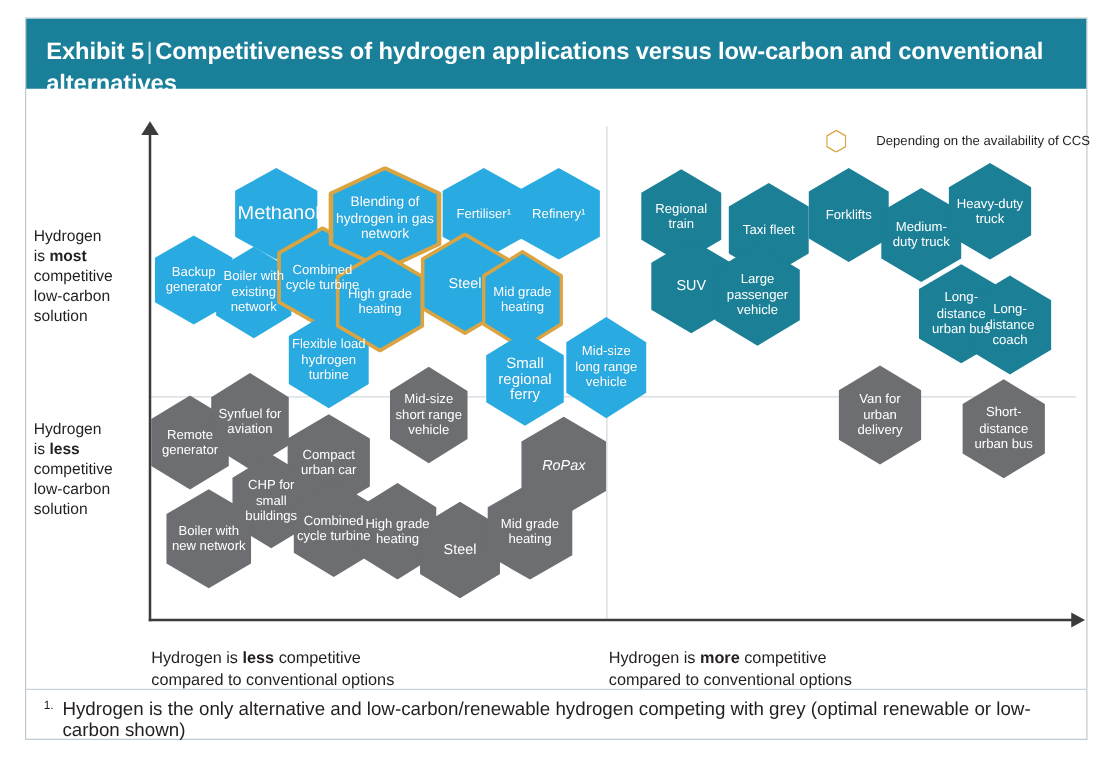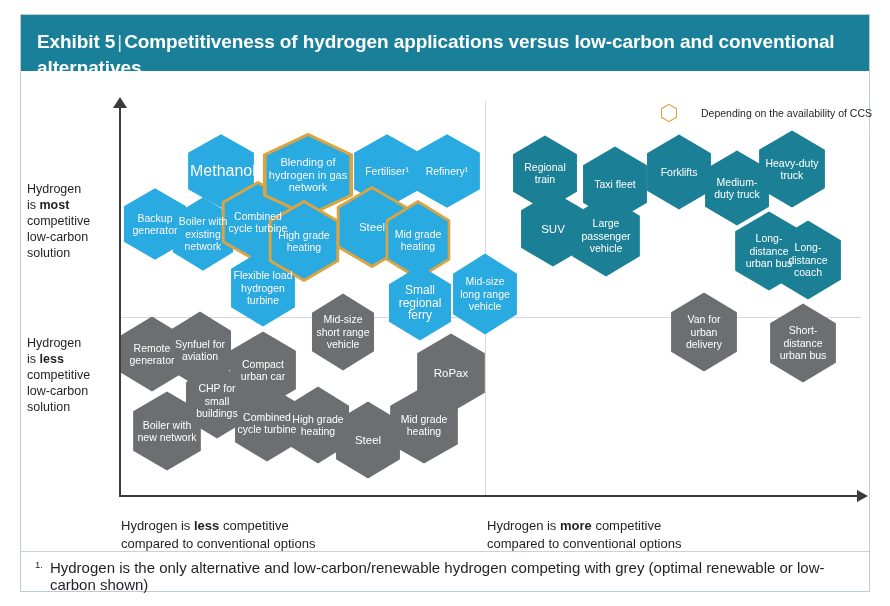--- a/index.html
+++ b/index.html
@@ -271,21 +271,21 @@
             <polygon points="50,2 97,29 97,83 50,110 3,83 3,29" fill="#1b7f96" stroke="none" stroke-width="0" stroke-linejoin="round"></polygon>
           </svg>
           <span>Long-distance coach</span>
         </div>
         <div class="hex " style="left: 98px; top: 224px; width: 66px; height: 78px; font-size: 10.5px;">
           <svg viewBox="0 0 100 112" preserveAspectRatio="none">
             <polygon points="50,2 97,29 97,83 50,110 3,83 3,29" fill="#6d6e71" stroke="none" stroke-width="0" stroke-linejoin="round"></polygon>
           </svg>
           <span>Remote generator</span>
         </div>
-        <div class="hex " style="left: 146px; top: 219px; width: 66px; height: 80px; font-size: 10.5px;">
+        <div class="hex " style="left: 146px; top: 206px; width: 66px; height: 80px; font-size: 10.5px;">
           <svg viewBox="0 0 100 112" preserveAspectRatio="none">
             <polygon points="50,2 97,29 97,83 50,110 3,83 3,29" fill="#6d6e71" stroke="none" stroke-width="0" stroke-linejoin="round"></polygon>
           </svg>
           <span>Synfuel for aviation</span>
         </div>
         <div class="hex " style="left: 207px; top: 239px; width: 70px; height: 80px; font-size: 10.5px;">
           <svg viewBox="0 0 100 112" preserveAspectRatio="none">
             <polygon points="50,2 97,29 97,83 50,110 3,83 3,29" fill="#6d6e71" stroke="none" stroke-width="0" stroke-linejoin="round"></polygon>
           </svg>
           <span>Compact urban car</span>
@@ -325,21 +325,21 @@
             <polygon points="50,2 97,29 97,83 50,110 3,83 3,29" fill="#6d6e71" stroke="none" stroke-width="0" stroke-linejoin="round"></polygon>
           </svg>
           <span>Steel</span>
         </div>
         <div class="hex " style="left: 367px; top: 294px; width: 72px; height: 80px; font-size: 10.5px;">
           <svg viewBox="0 0 100 112" preserveAspectRatio="none">
             <polygon points="50,2 97,29 97,83 50,110 3,83 3,29" fill="#6d6e71" stroke="none" stroke-width="0" stroke-linejoin="round"></polygon>
           </svg>
           <span>Mid grade heating</span>
         </div>
-        <div class="hex " style="left: 394px; top: 241px; width: 72px; height: 82px; font-size: 11.5px;">
+        <div class="hex " style="left: 394px; top: 241px; width: 72px; height: 82px; font-size: 11.5px; font-style: italic;">
           <svg viewBox="0 0 100 112" preserveAspectRatio="none">
             <polygon points="50,2 97,29 97,83 50,110 3,83 3,29" fill="#6d6e71" stroke="none" stroke-width="0" stroke-linejoin="round"></polygon>
           </svg>
           <span>RoPax</span>
         </div>
         <div class="hex " style="left: 648px; top: 200px; width: 70px; height: 82px; font-size: 10.5px;">
           <svg viewBox="0 0 100 112" preserveAspectRatio="none">
             <polygon points="50,2 97,29 97,83 50,110 3,83 3,29" fill="#6d6e71" stroke="none" stroke-width="0" stroke-linejoin="round"></polygon>
           </svg>
           <span>Van for urban delivery</span>

